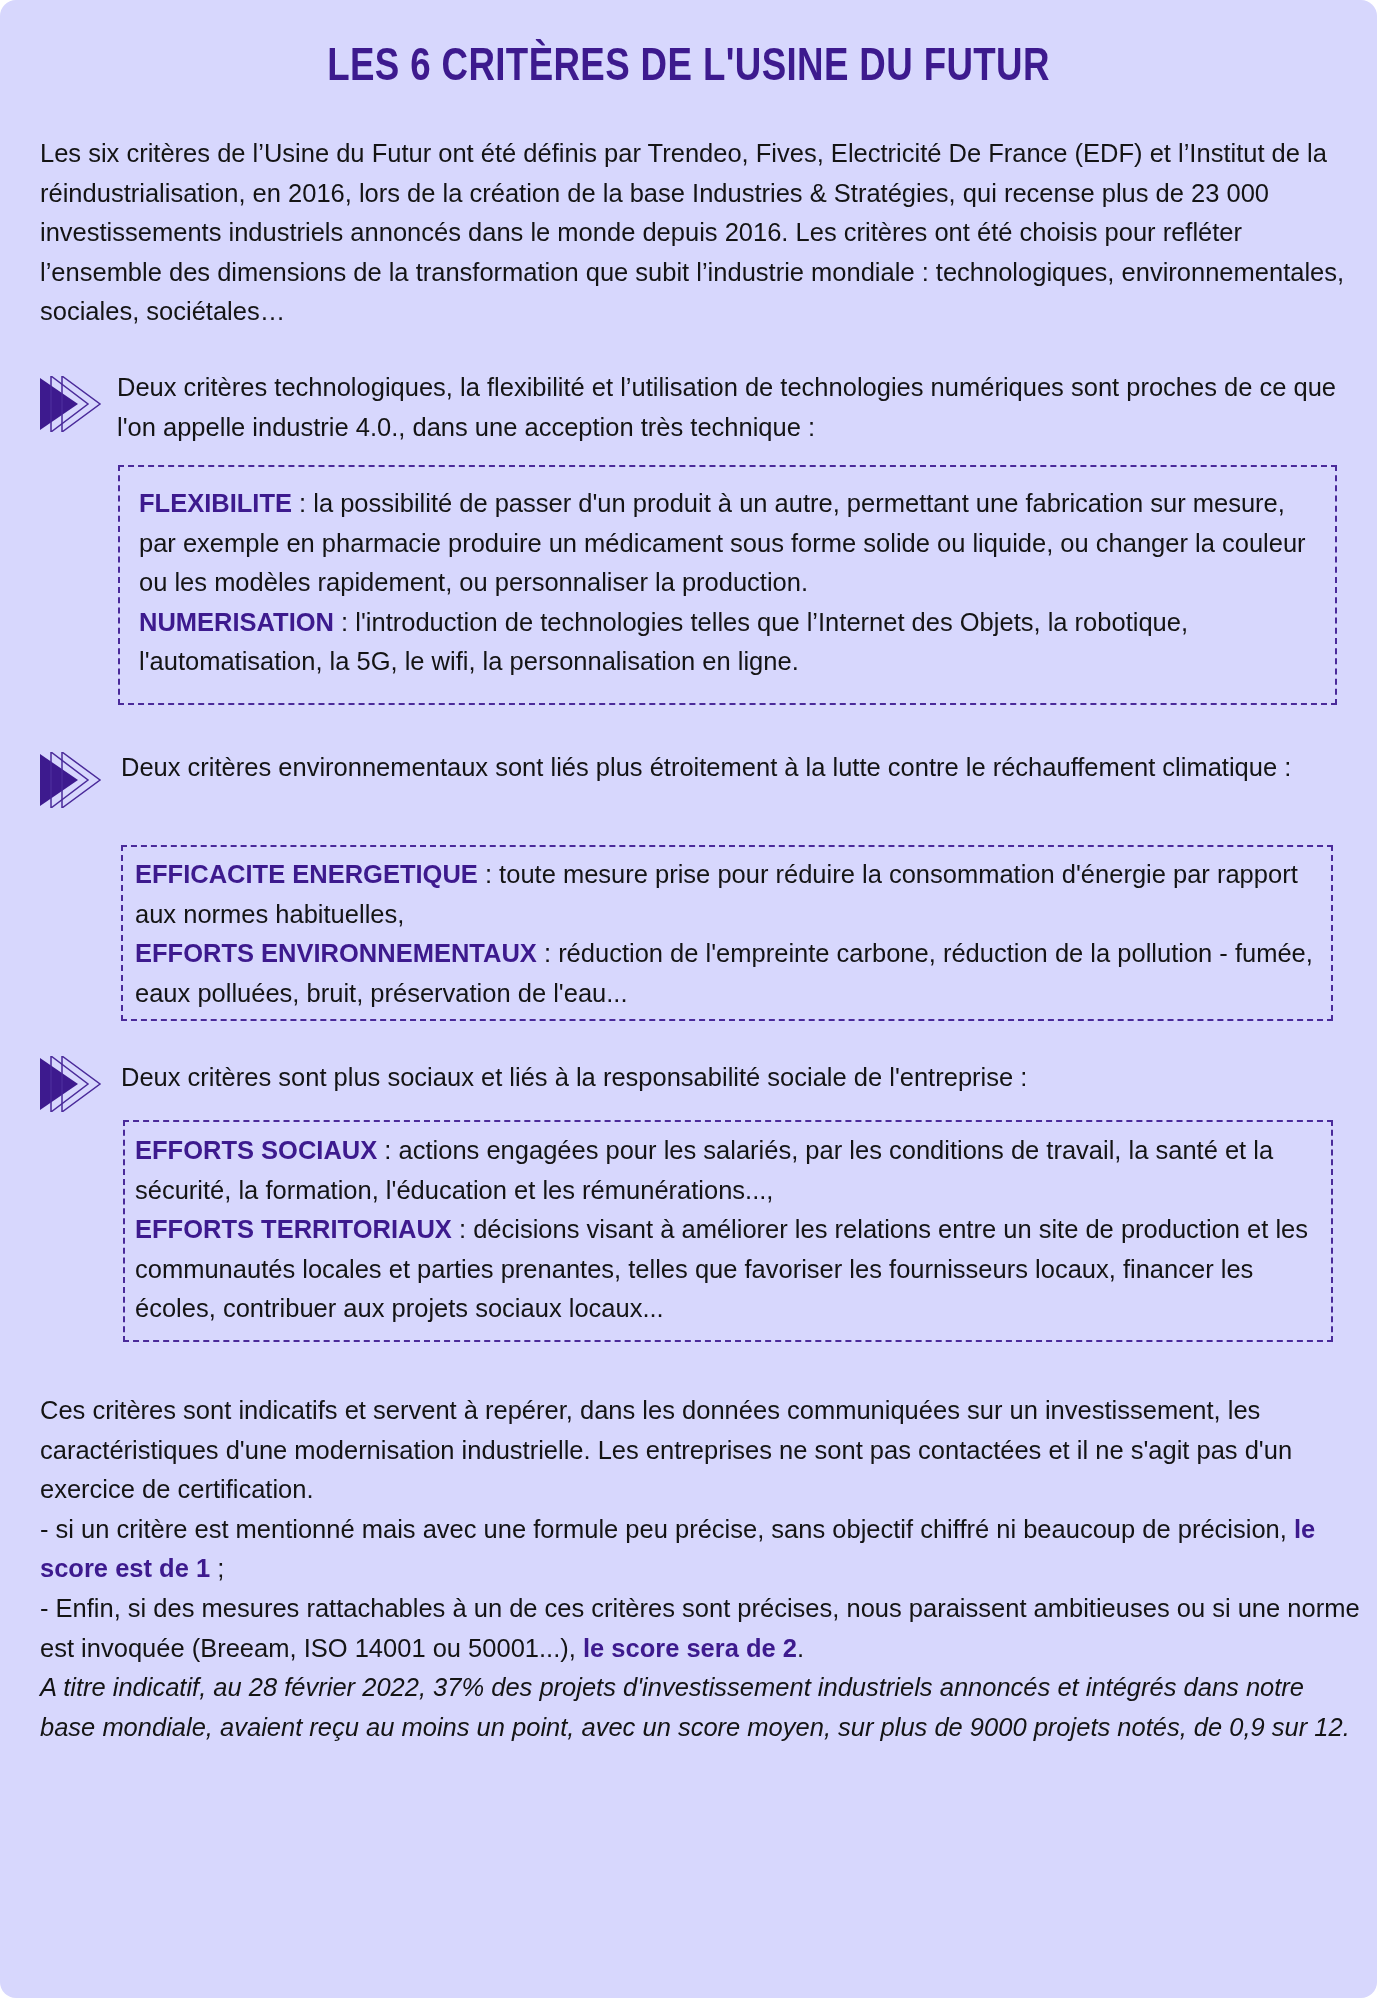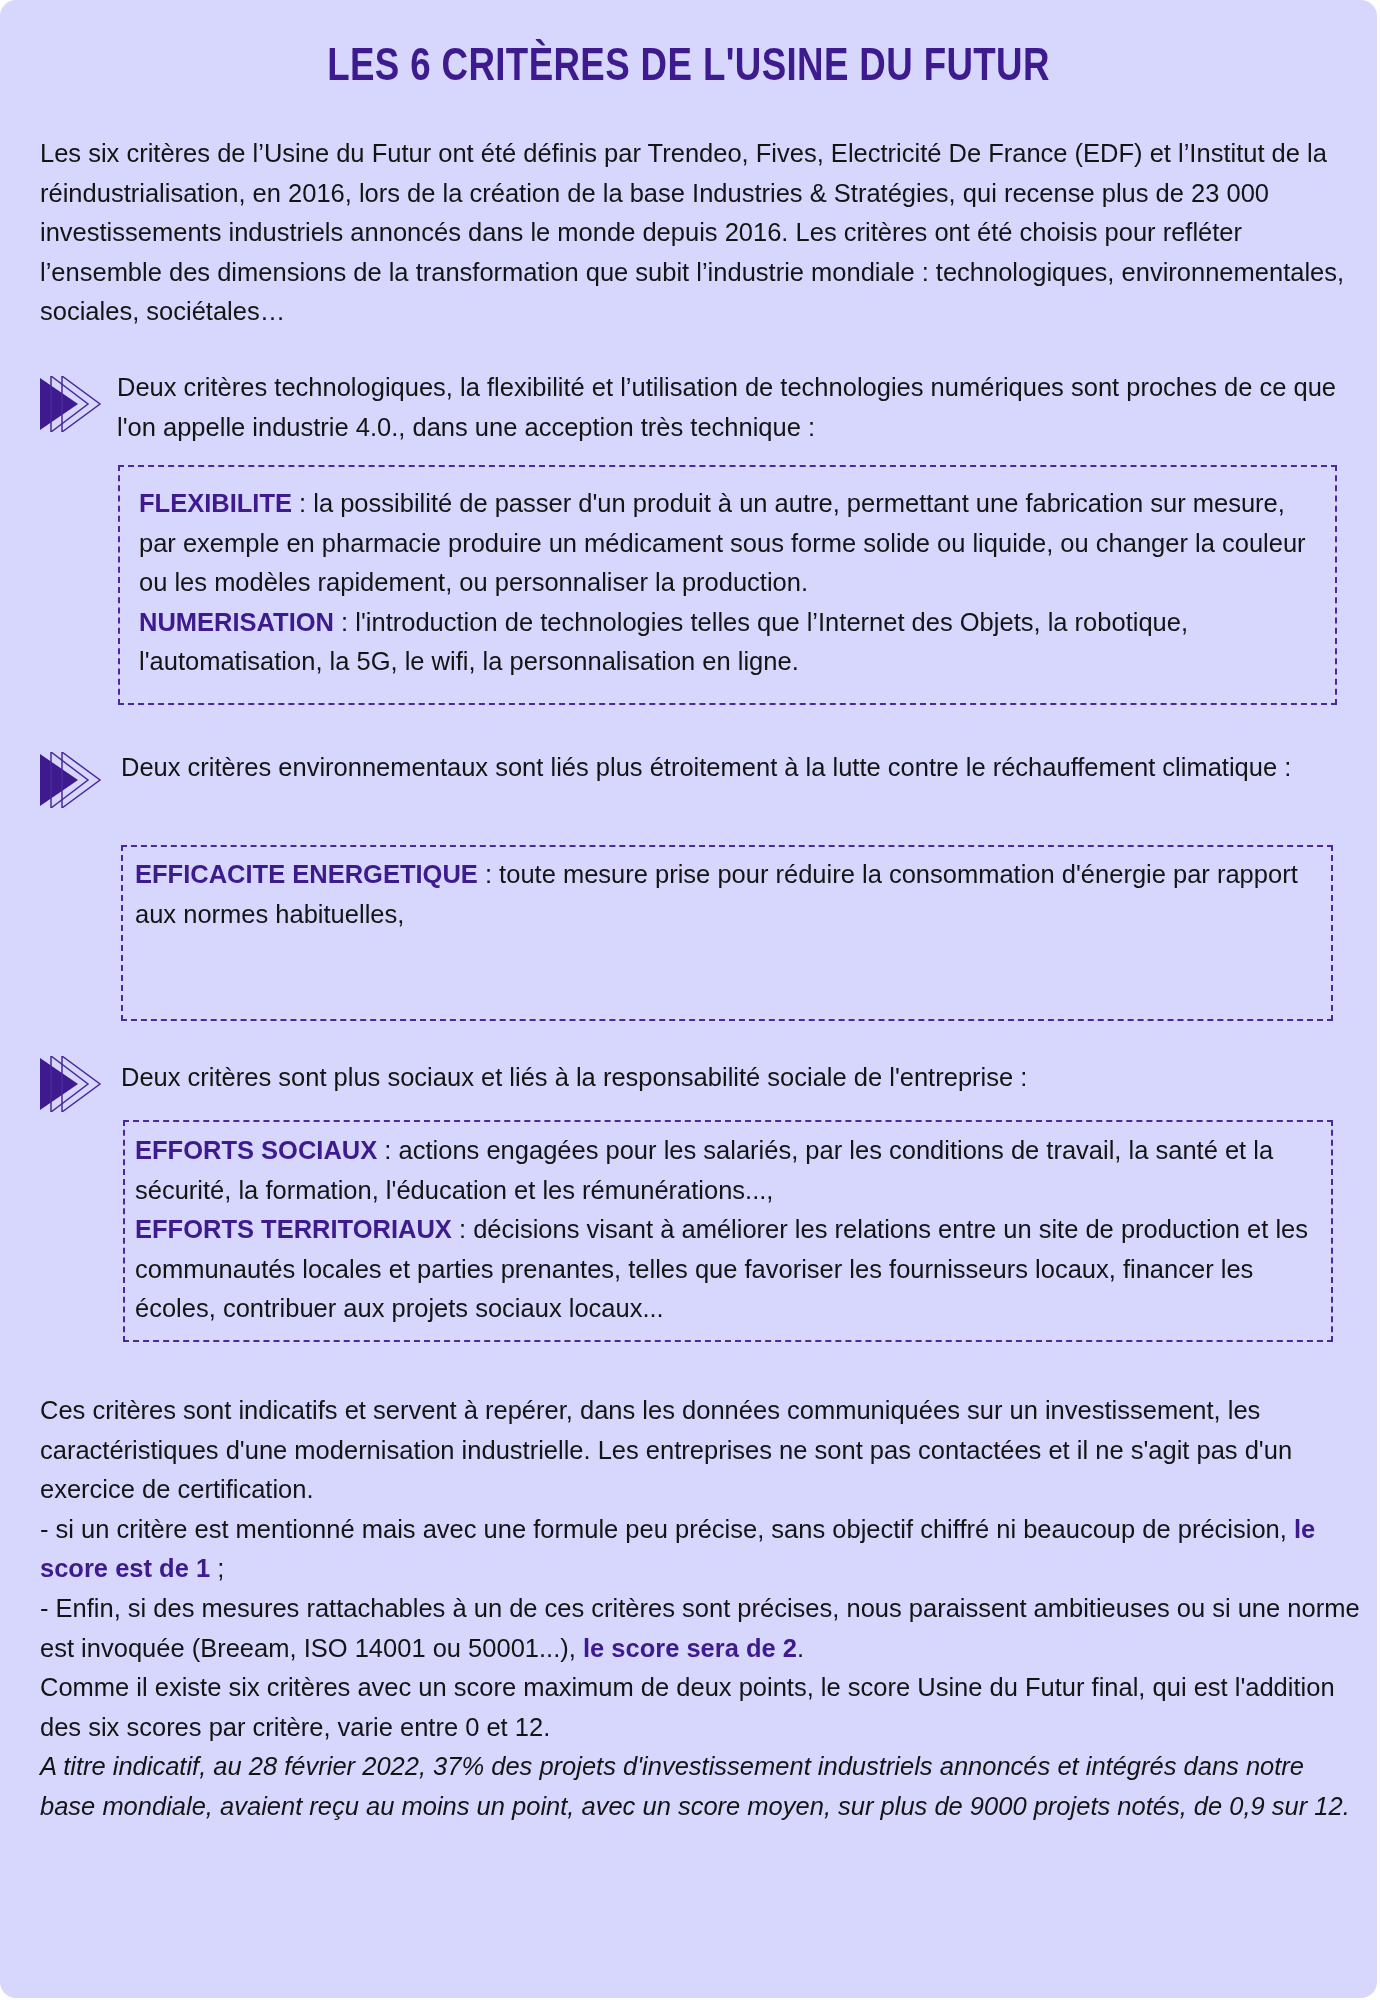--- a/index.html
+++ b/index.html
@@ -64,34 +64,34 @@
   </div>
 
   <svg class="arrow arrow2" viewBox="0 0 66 56">
     <polygon points="2,2 2,54 40,28" fill="#3d1a8e"></polygon>
     <polygon points="13,0 13,56 50,28" fill="none" stroke="#4a2a9a" stroke-width="1.5"></polygon>
     <polygon points="24,0 24,56 62,28" fill="none" stroke="#4a2a9a" stroke-width="1.5"></polygon>
   </svg>
   <p class="para lead lead2">Deux critères environnementaux sont liés plus étroitement à la lutte contre le réchauffement climatique :</p>
   <div class="box box2">
     <p><span class="kw">EFFICACITE ENERGETIQUE</span><span> : toute mesure prise pour réduire la consommation d'énergie par rapport aux normes habituelles,</span></p>
+    <p><span class="kw">EFFORTS ENVIRONNEMENTAUX</span><span> : réduction de l'empreinte carbone, réduction de la pollution - fumée, eaux polluées, bruit, préservation de l'eau...</span></p>
   </div>
 
   <svg class="arrow arrow3" viewBox="0 0 66 56">
     <polygon points="2,2 2,54 40,28" fill="#3d1a8e"></polygon>
     <polygon points="13,0 13,56 50,28" fill="none" stroke="#4a2a9a" stroke-width="1.5"></polygon>
     <polygon points="24,0 24,56 62,28" fill="none" stroke="#4a2a9a" stroke-width="1.5"></polygon>
   </svg>
   <p class="para lead lead3">Deux critères sont plus sociaux et liés à la responsabilité sociale de l'entreprise :</p>
   <div class="box box3">
     <p><span class="kw">EFFORTS SOCIAUX</span><span> : actions engagées pour les salariés, par les conditions de travail, la santé et la sécurité, la formation, l'éducation et les rémunérations...,</span></p>
     <p><span class="kw">EFFORTS TERRITORIAUX</span><span> : décisions visant à améliorer les relations entre un site de production et les communautés locales et parties prenantes, telles que favoriser les fournisseurs locaux, financer les écoles, contribuer aux projets sociaux locaux...</span></p>
   </div>
 
   <div class="para outro">
     <span class="line">Ces critères sont indicatifs et servent à repérer, dans les données communiquées sur un investissement, les caractéristiques d'une modernisation industrielle. Les entreprises ne sont pas contactées et il ne s'agit pas d'un exercice de certification.</span>
     <span class="line"><span>- si un critère est mentionné mais avec une formule peu précise, sans objectif chiffré ni beaucoup de précision, </span><span class="kw">le score est de 1</span><span> ;</span></span>
     <span class="line"><span>- Enfin, si des mesures rattachables à un de ces critères sont précises, nous paraissent ambitieuses ou si une norme est invoquée (Breeam, ISO 14001 ou 50001...), </span><span class="kw">le score sera de 2</span><span>.</span></span>
-    <span class="line">Comme il existe six critères avec un score maximum de deux points, le score Usine du Futur final, qui est l'addition des six scores par critère, varie entre 0 et 12.</span>
     <span class="line em">A titre indicatif, au 28 février 2022, 37% des projets d'investissement industriels annoncés et intégrés dans notre base mondiale, avaient reçu au moins un point, avec un score moyen, sur plus de 9000 projets notés, de 0,9 sur 12.</span>
   </div>
 
 </div>
 
 </body></html>

